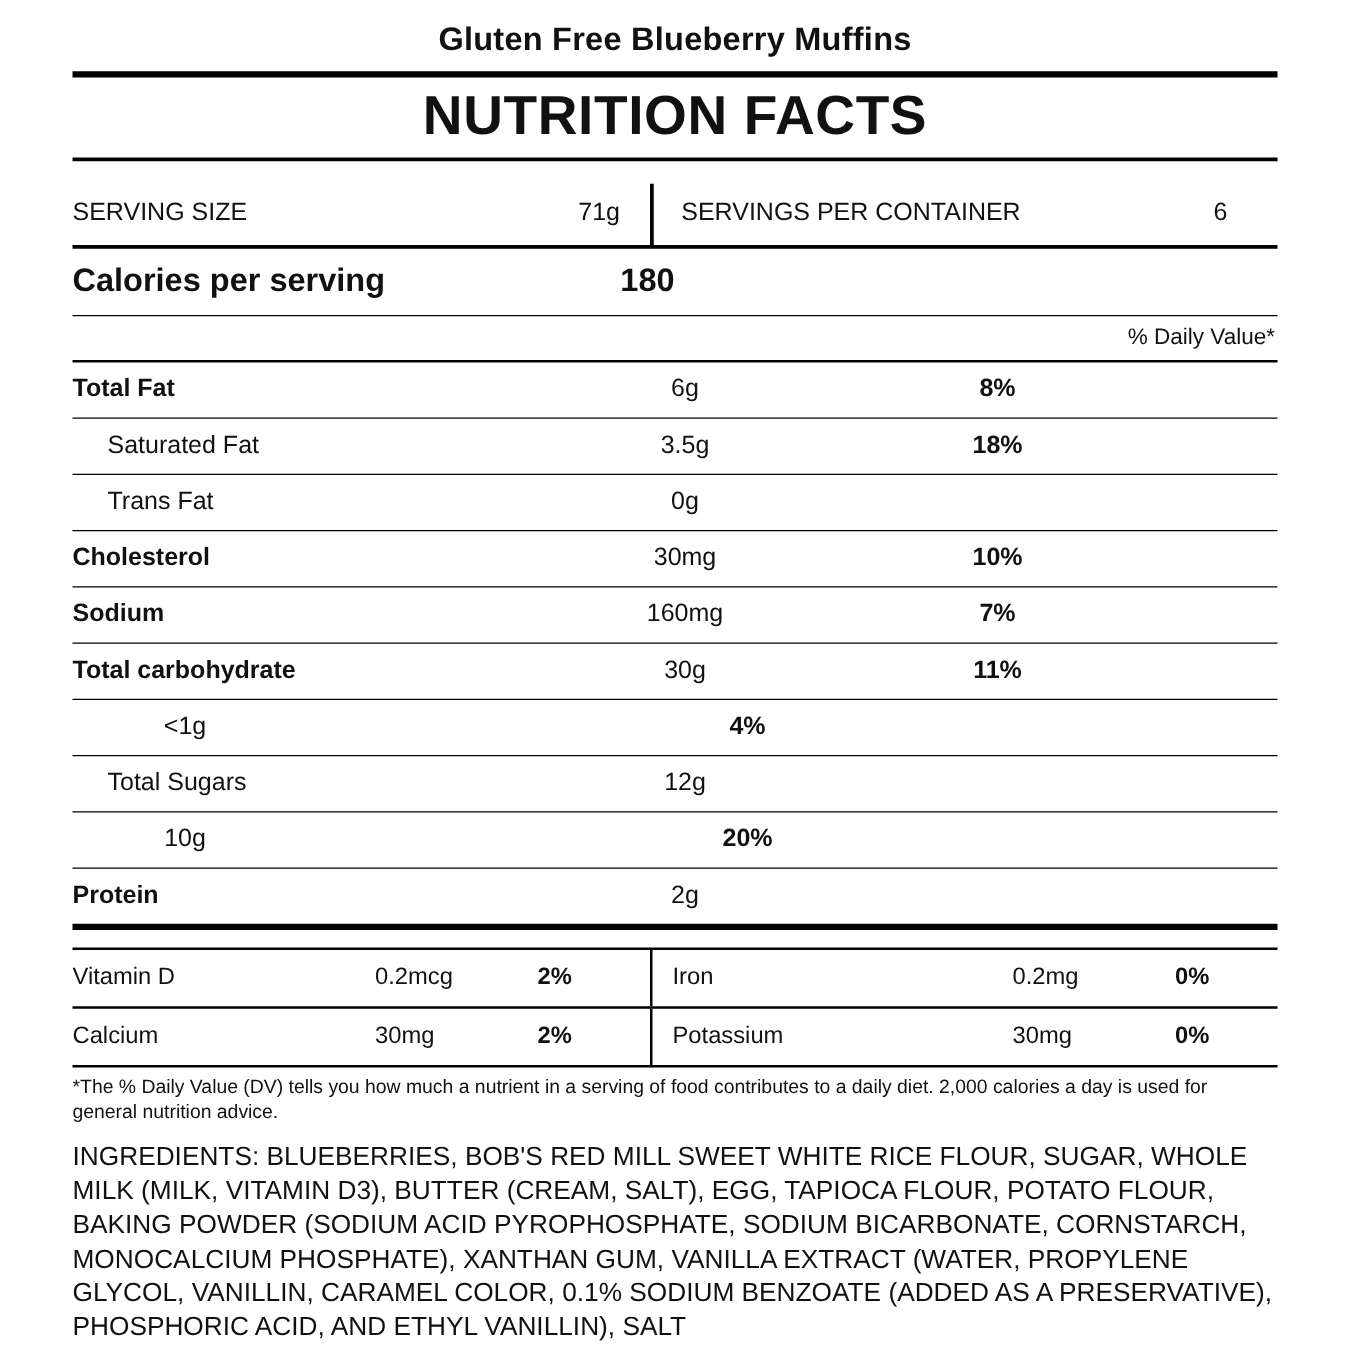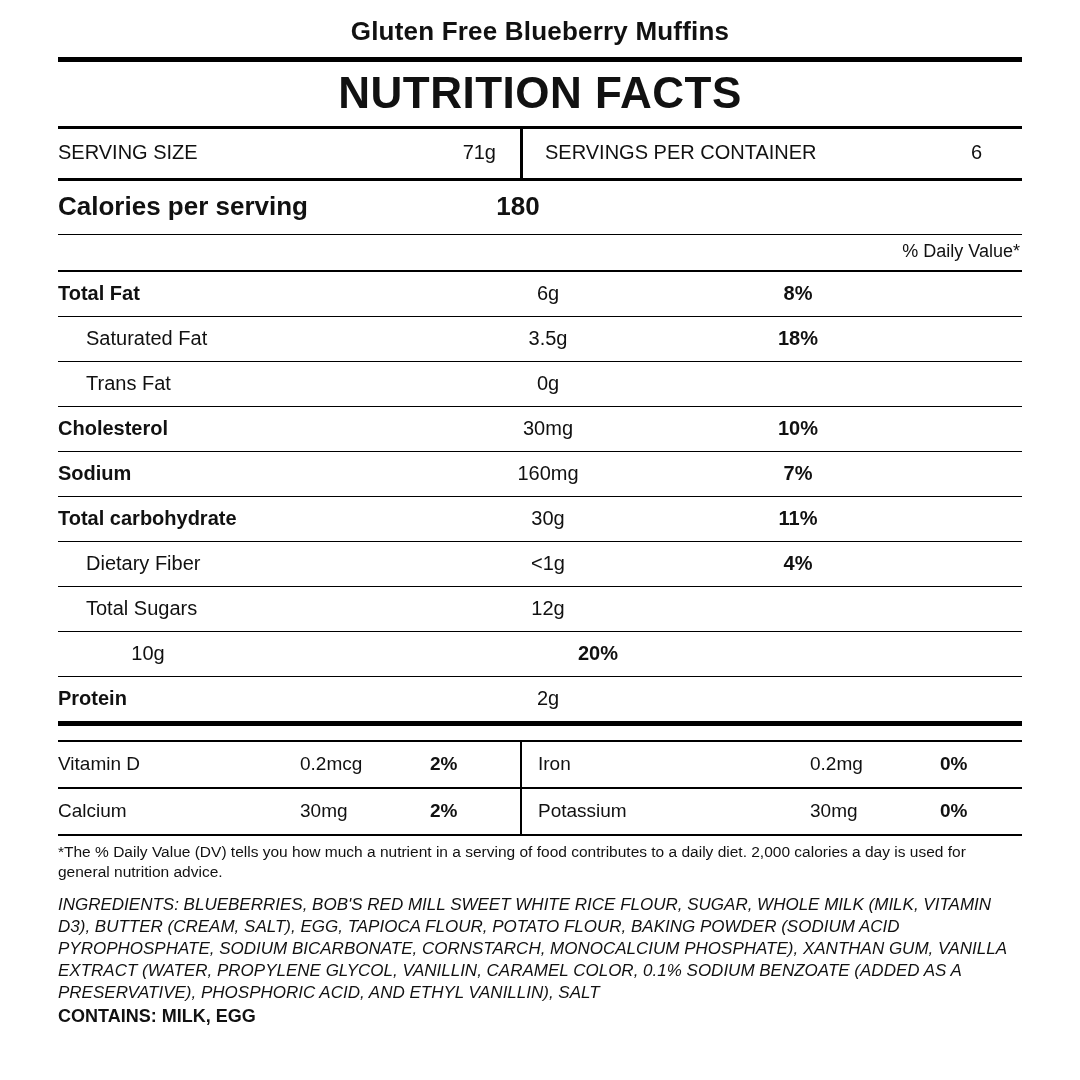--- a/index.html
+++ b/index.html
@@ -43,20 +43,21 @@
   .serving-row {
     display: flex;
     align-items: stretch;
     padding: 0;
   }
   .serving-cell {
     display: flex;
     align-items: flex-start;
     padding: 12px 0 14px 0;
     font-size: 20px;
+    margin-top: 18px;
   }
   .serving-left {
     width: 462px;
     justify-content: space-between;
     padding-right: 24px;
   }
   .serving-right {
     flex: 1;
     border-left: 3px solid #000;
     justify-content: space-between;
@@ -112,24 +113,23 @@
   .vit-amt { width: 130px; text-align: left; }
   .vit-dv { width: 82px; text-align: left; font-weight: bold; }
 
   .footnote {
     font-size: 15.5px;
     line-height: 1.28;
     padding: 6px 0 2px 0;
     max-width: 950px;
   }
   .ingredients {
-    font-size: 17px;
+    font-size: 21px;
     line-height: 1.3;
     padding-top: 10px;
-    font-style: italic;
   }
   .contains {
     font-size: 18px;
     font-weight: bold;
     padding-top: 2px;
   }
 </style>
 </head>
 <body>
 
@@ -200,21 +200,20 @@
         <span class="nd">7%</span>
       </div>
       <div class="rule-hair"></div>
       <div class="nrow">
         <span class="nm bold">Total carbohydrate</span>
         <span class="nv">30g</span>
         <span class="nd">11%</span>
       </div>
       <div class="rule-hair"></div>
       <div class="nrow">
-        <span class="nm indent1">Dietary Fiber</span>
         <span class="nv">&lt;1g</span>
         <span class="nd">4%</span>
       </div>
       <div class="rule-hair"></div>
       <div class="nrow">
         <span class="nm indent1">Total Sugars</span>
         <span class="nv">12g</span>
         <span class="nd"></span>
       </div>
       <div class="rule-hair"></div>

